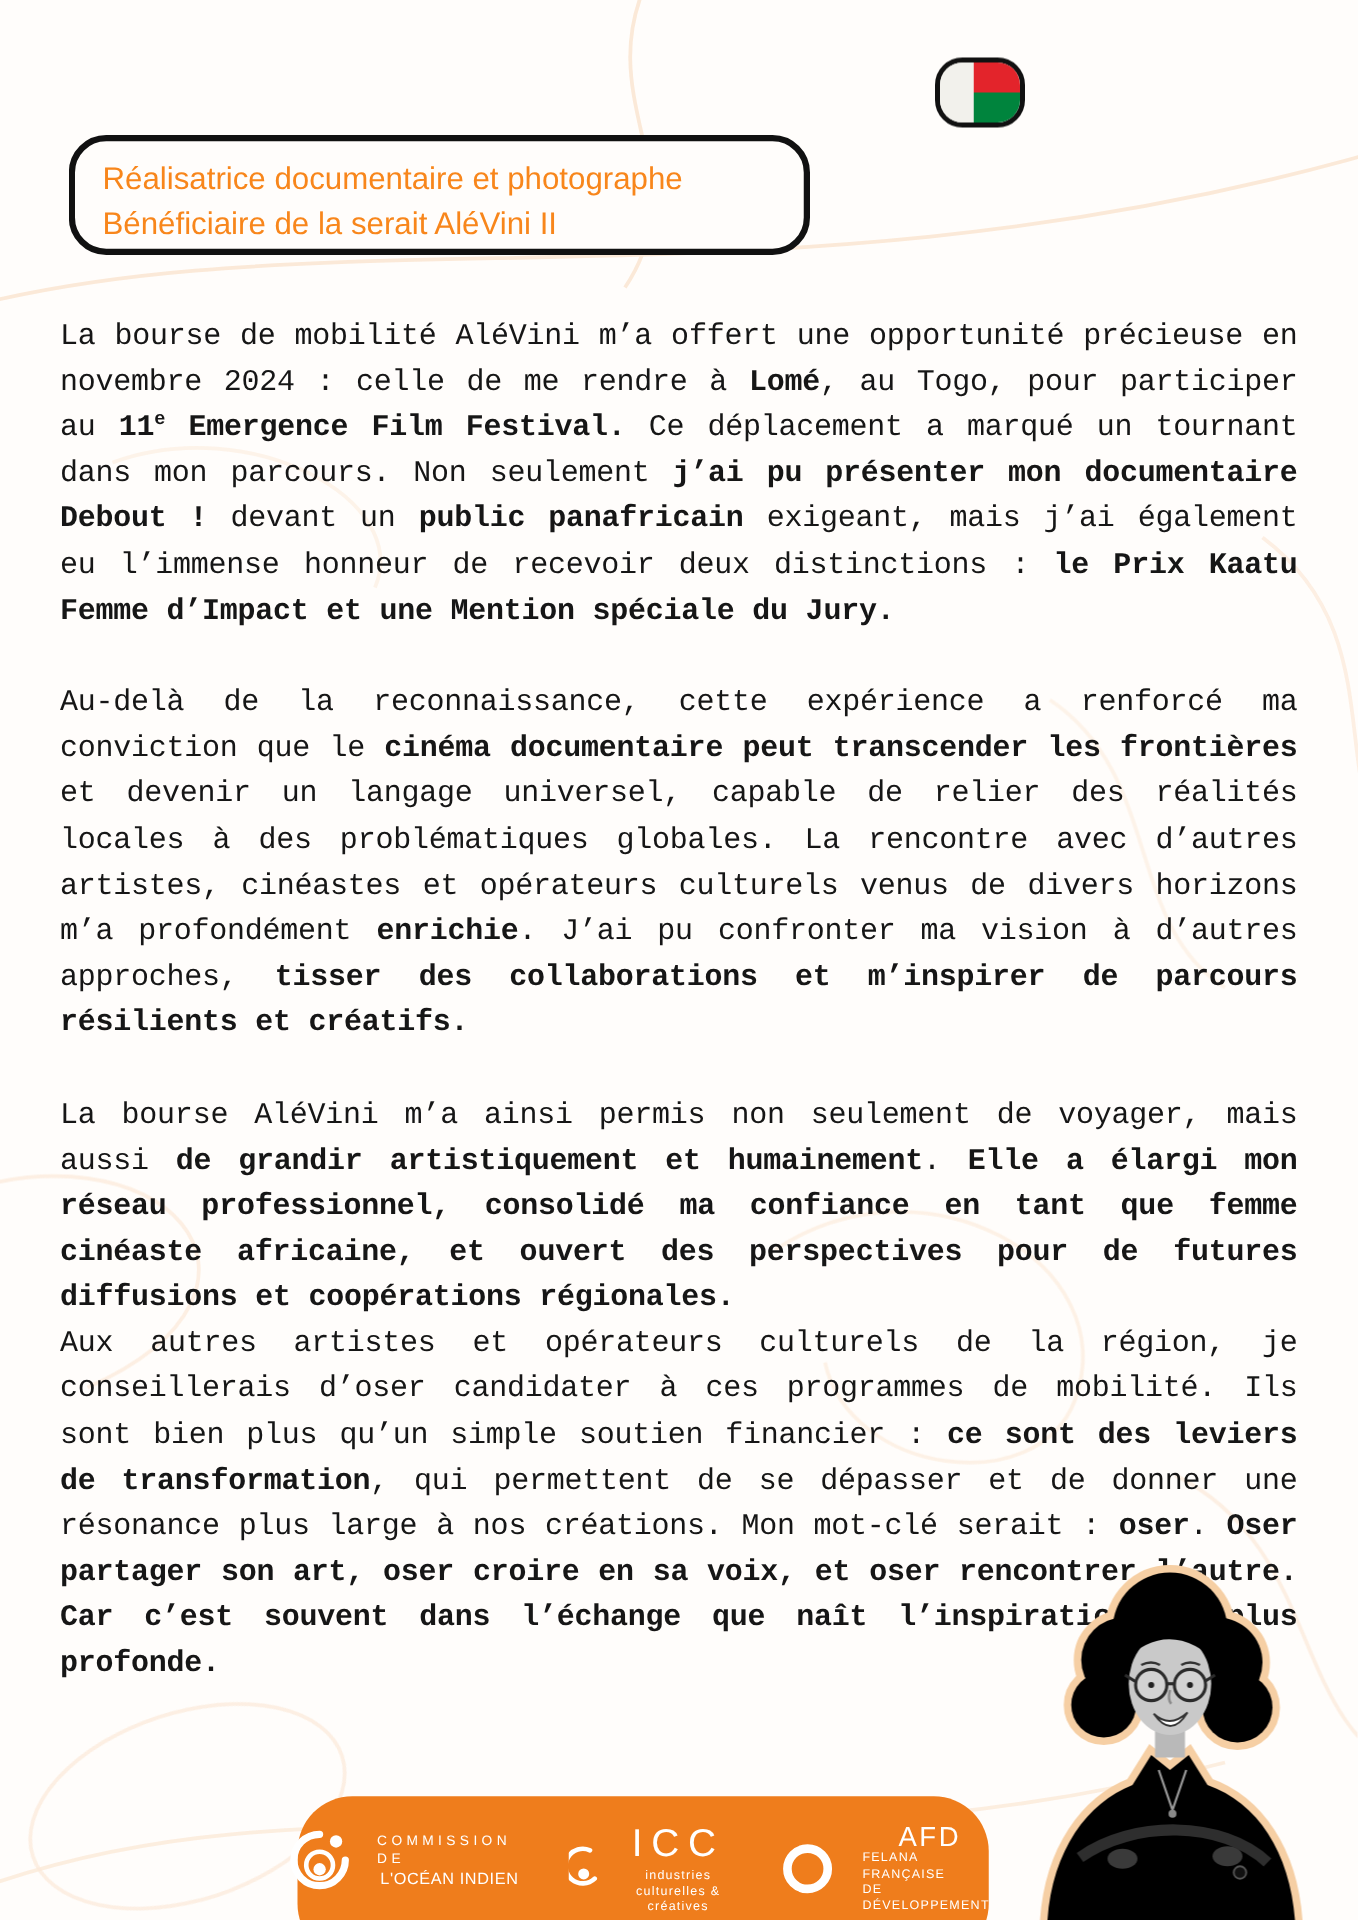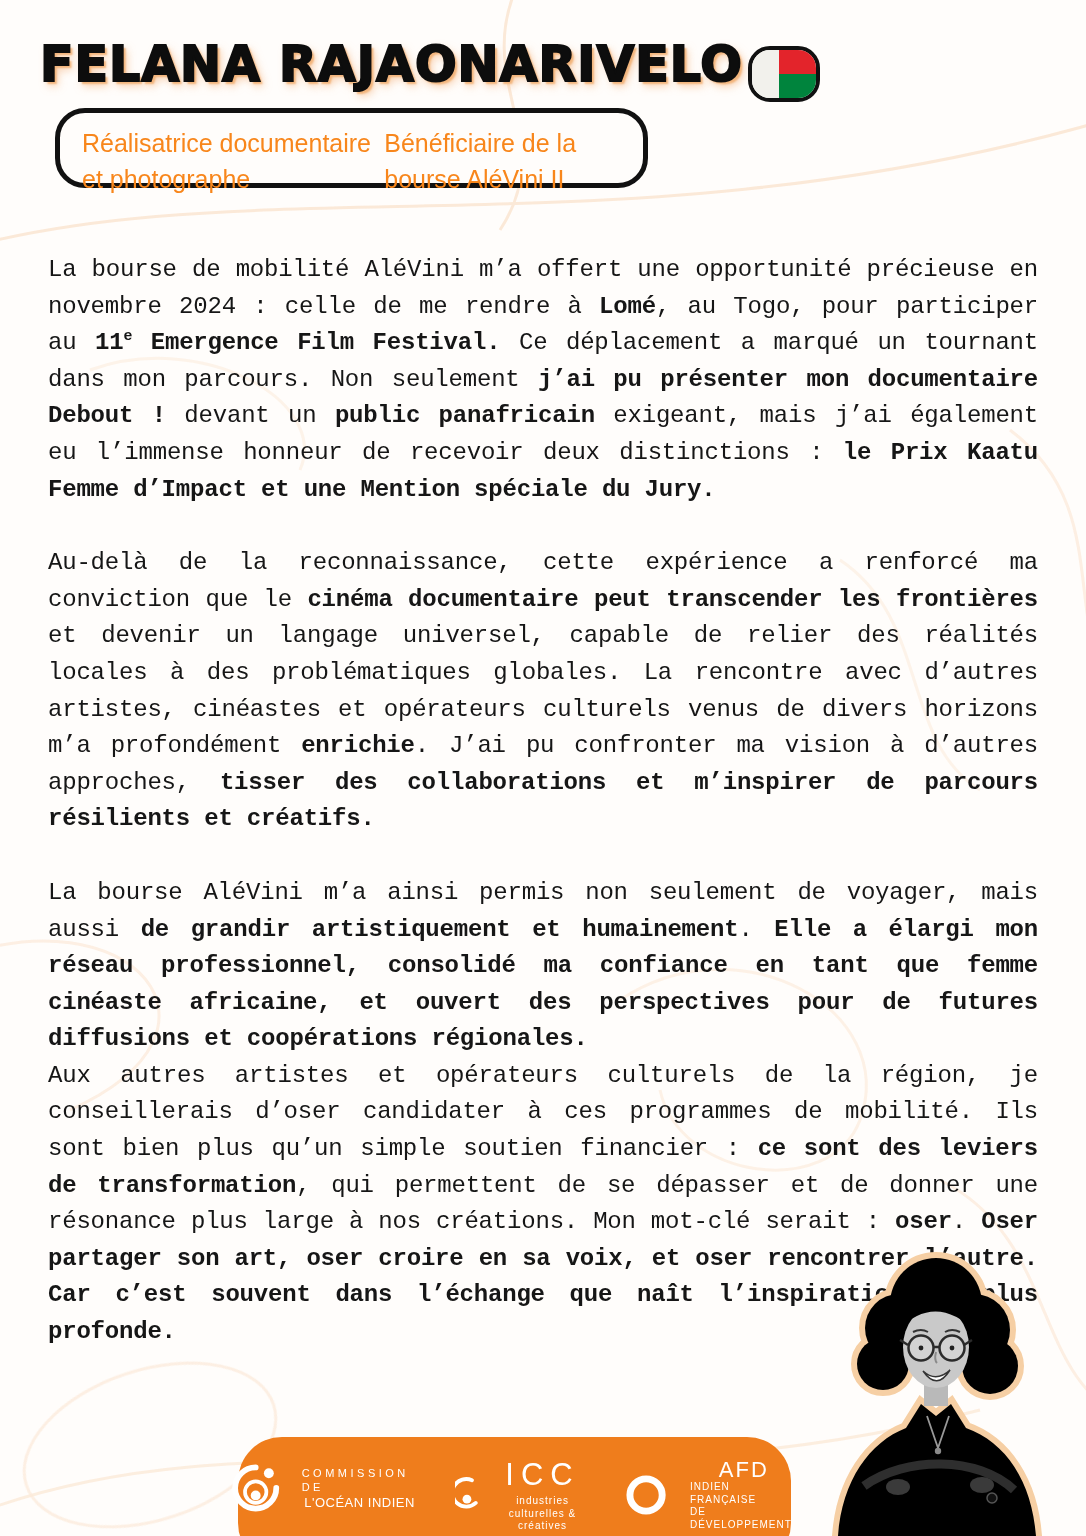--- a/index.html
+++ b/index.html
@@ -14,23 +14,23 @@
     font-family:"DejaVu Sans",sans-serif;font-weight:900;font-size:49px;letter-spacing:1px;
     color:#0d0d0d;-webkit-text-stroke:2px #0d0d0d;
     text-shadow:3px 3px 2px #f3b57c,4px 5px 9px rgba(243,170,110,.55);white-space:nowrap;}
   .flag{position:absolute;left:748px;top:46px;z-index:2;width:64px;height:48px;
     border:4px solid #111;border-radius:22px;overflow:hidden;display:grid;
     grid-template-columns:42% 58%;grid-template-rows:50% 50%;background:#f2f1ec;}
   .flag .w{grid-row:1/3;background:#f2f1ec;}
   .flag .r{background:#e3242b;}
   .flag .g{background:#00843d;}
 
-  .subtitle-box{position:absolute;left:55px;top:108px;z-index:2;width:593px;height:80px;
+  .subtitle-box{position:absolute;left:55px;top:108px;z-index:2;width:593px;height:96px;
     box-sizing:border-box;border:5px solid #111;border-radius:30px;background:#fffdfb;
-    padding:12px 12px 12px 22px;display:flex;justify-content:center;}
+    padding:12px 12px 12px 22px;display:flex;flex-direction:column;justify-content:space-between;}
   .subtitle-box .line{color:#f8861b;font-size:25px;line-height:1.44;font-weight:500;}
 
   
   .body-text{position:absolute;left:48px;top:252px;width:990px;z-index:1;
     color:#161616;font-size:24px;line-height:1.525;text-align:justify;letter-spacing:-0.2px;}
   .body-para{margin:0 0 37px 0;font-family:Liberation Mono, monospace;}
   .body-para.no-gap{margin-bottom:0;}
   .body-para .b{font-weight:bold;}
   .body-para sup{font-size:0.62em;vertical-align:super;line-height:0;}
 
@@ -60,31 +60,30 @@
       <path d="M-50 960 C 130 890, 250 1030, 70 1110" opacity="0.7"></path>
       <path d="M620 1000 C 740 920, 900 1010, 860 1120 C 830 1200, 680 1180, 660 1090" opacity="0.6"></path>
       <path d="M940 1180 C 1060 1240, 1030 1380, 1130 1420" opacity="0.7"></path>
       <ellipse cx="150" cy="1445" rx="130" ry="75" transform="rotate(-18 150 1445)" opacity="0.7"></ellipse>
       <path d="M-40 1520 C 250 1400, 560 1520, 980 1410" opacity="0.8"></path>
       <path d="M90 370 C 200 330, 330 400, 300 470" opacity="0.5"></path>
       <path d="M840 560 C 930 620, 900 740, 980 790" opacity="0.5"></path>
     </g>
   </svg>
 
-  <div class="title">FELANA RAJAONARIVELO</div>
 
   <div class="flag">
     <div class="w"></div>
     <div class="r"></div>
     <div class="g"></div>
   </div>
 
   <div class="subtitle-box">
     <div class="line">Réalisatrice documentaire et photographe</div>
-    <div class="line">Bénéficiaire de la bourse AléVini II</div>
+    <div class="line">Bénéficiaire de la serait AléVini II</div>
   </div>
 
   <div class="body-text">
     <p class="body-para"><span>La bourse de mobilité AléVini m’a offert une opportunité précieuse en novembre 2024 : celle de me rendre à </span><span class="b">Lomé</span><span>, au Togo, pour participer au </span><span class="b">11</span><sup class="b">e</sup><span class="b"> Emergence Film Festival.</span><span> Ce déplacement a marqué un tournant dans mon parcours. Non seulement </span><span class="b">j’ai pu présenter mon documentaire Debout !</span><span> devant un </span><span class="b">public panafricain</span><span> exigeant, mais j’ai également eu l’immense honneur de recevoir deux distinctions : </span><span class="b">le Prix Kaatu Femme d’Impact et une Mention spéciale du Jury.</span></p>
     <p class="body-para"><span>Au-delà de la reconnaissance, cette expérience a renforcé ma conviction que le </span><span class="b">cinéma documentaire peut transcender les frontières</span><span> et devenir un langage universel, capable de relier des réalités locales à des problématiques globales. La rencontre avec d’autres artistes, cinéastes et opérateurs culturels venus de divers horizons m’a profondément </span><span class="b">enrichie</span><span>. J’ai pu confronter ma vision à d’autres approches, </span><span class="b">tisser des collaborations et m’inspirer de parcours résilients et créatifs.</span></p>
     <p class="body-para no-gap"><span>La bourse AléVini m’a ainsi permis non seulement de voyager, mais aussi </span><span class="b">de grandir artistiquement et humainement</span><span>. </span><span class="b">Elle a élargi mon réseau professionnel, consolidé ma confiance en tant que femme cinéaste africaine, et ouvert des perspectives pour de futures diffusions et coopérations régionales.</span></p>
     <p class="body-para"><span>Aux autres artistes et opérateurs culturels de la région, je conseillerais d’oser candidater à ces programmes de mobilité. Ils sont bien plus qu’un simple soutien financier : </span><span class="b">ce sont des leviers de transformation</span><span>, qui permettent de se dépasser et de donner une résonance plus large à nos créations. Mon mot-clé serait : </span><span class="b">oser</span><span>. </span><span class="b">Oser partager son art, oser croire en sa voix, et oser rencontrer l’autre. Car c’est souvent dans l’échange que naît l’inspiration la plus profonde.</span></p>
   </div>
 
   <div class="footer-bar">
@@ -113,21 +112,21 @@
         <div class="logo-sub">culturelles &amp; créatives</div>
       </div>
     </div>
 
     <div class="logo-group">
       <svg width="52" height="52" viewBox="0 0 60 60">
         <circle cx="30" cy="30" r="21" stroke="#fff" stroke-width="9" fill="none"></circle>
       </svg>
       <div>
         <div class="logo-title" style="letter-spacing:2px;font-size:22px;text-align:center;">AFD</div>
-        <div class="logo-sub">INDIEN FRANÇAISE</div>
+        <div class="logo-sub">FELANA FRANÇAISE</div>
         <div class="logo-sub">DE DÉVELOPPEMENT</div>
       </div>
     </div>
 
   </div>
 
   <svg class="photo" viewBox="0 0 300 292">
 
     <g stroke="#F6CFA4" stroke-width="12" fill="#000">
       <circle cx="150" cy="60" r="46"></circle>

